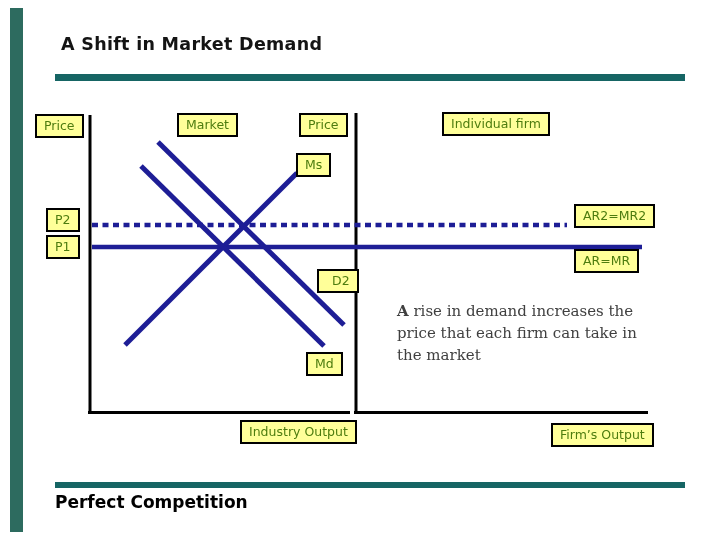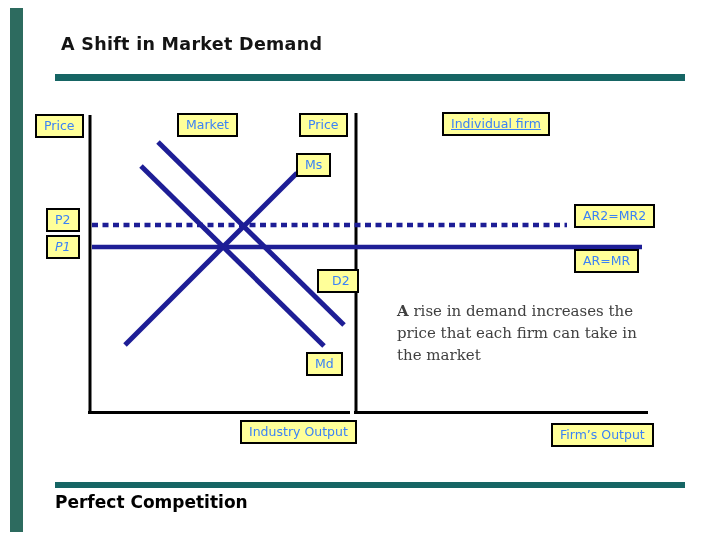--- a/index.html
+++ b/index.html
@@ -20,21 +20,21 @@
   .rule{position:absolute;left:55px;width:630px;background:#166564;}
   .rule-top{top:74px;height:7px;}
   .rule-bottom{top:482px;height:6px;}
   .footer-text{
     position:absolute;left:55px;top:492px;
     font-size:17px;font-weight:bold;color:#000000;white-space:nowrap;
   }
   svg.diagram{position:absolute;left:0;top:0;}
   .tag{
     position:absolute;background:#ffff99;border:2px solid #000000;
-    color:#3b82f6;font-size:12.5px;line-height:1.15;padding:3px 7px;
+    color:#4d7c0f;font-size:12.5px;line-height:1.15;padding:3px 7px;
     white-space:nowrap;text-align:center;
   }
   .note{
     position:absolute;left:397px;top:300px;width:252px;
     font-family:"DejaVu Serif","Liberation Serif",serif;
     font-size:15px;line-height:22px;color:#404040;
   }
   .note::first-letter{font-weight:bold;}
 </style>
 </head>
@@ -56,24 +56,24 @@
   <line x1="92" y1="247" x2="642" y2="247" stroke="#1e1e96" stroke-width="4.5"></line>
 
   <line x1="125" y1="345" x2="297" y2="173" stroke="#1e1e96" stroke-width="5"></line>
   <line x1="141" y1="166" x2="324" y2="346" stroke="#1e1e96" stroke-width="5"></line>
   <line x1="158" y1="142" x2="344" y2="325" stroke="#1e1e96" stroke-width="5"></line>
 </svg>
 
 <div class="tag" style="left:35px;top:114px;">Price</div>
 <div class="tag" style="left:177px;top:113px;">Market</div>
 <div class="tag" style="left:299px;top:113px;">Price</div>
-<div class="tag" style="left:442px;top:112px;text-decoration:underline;">Individual firm</div>
+<div class="tag" style="left:442px;top:112px;">Individual firm</div>
 <div class="tag" style="left:296px;top:153px;">Ms</div>
 <div class="tag" style="left:46px;top:208px;">P2</div>
-<div class="tag" style="left:46px;top:235px;font-style:italic;">P1</div>
+<div class="tag" style="left:46px;top:235px;">P1</div>
 <div class="tag" style="left:574px;top:204px;">AR2=MR2</div>
 <div class="tag" style="left:574px;top:249px;">AR=MR</div>
 <div class="tag" style="left:317px;top:269px;padding-left:13px;">D2</div>
 <div class="tag" style="left:306px;top:352px;">Md</div>
 <div class="tag" style="left:240px;top:420px;">Industry Output</div>
 <div class="tag" style="left:551px;top:423px;">Firm’s Output</div>
 
 <div class="note">A rise in demand increases the price that each firm can take in the market</div>
 
 <div class="rule rule-bottom"></div>

